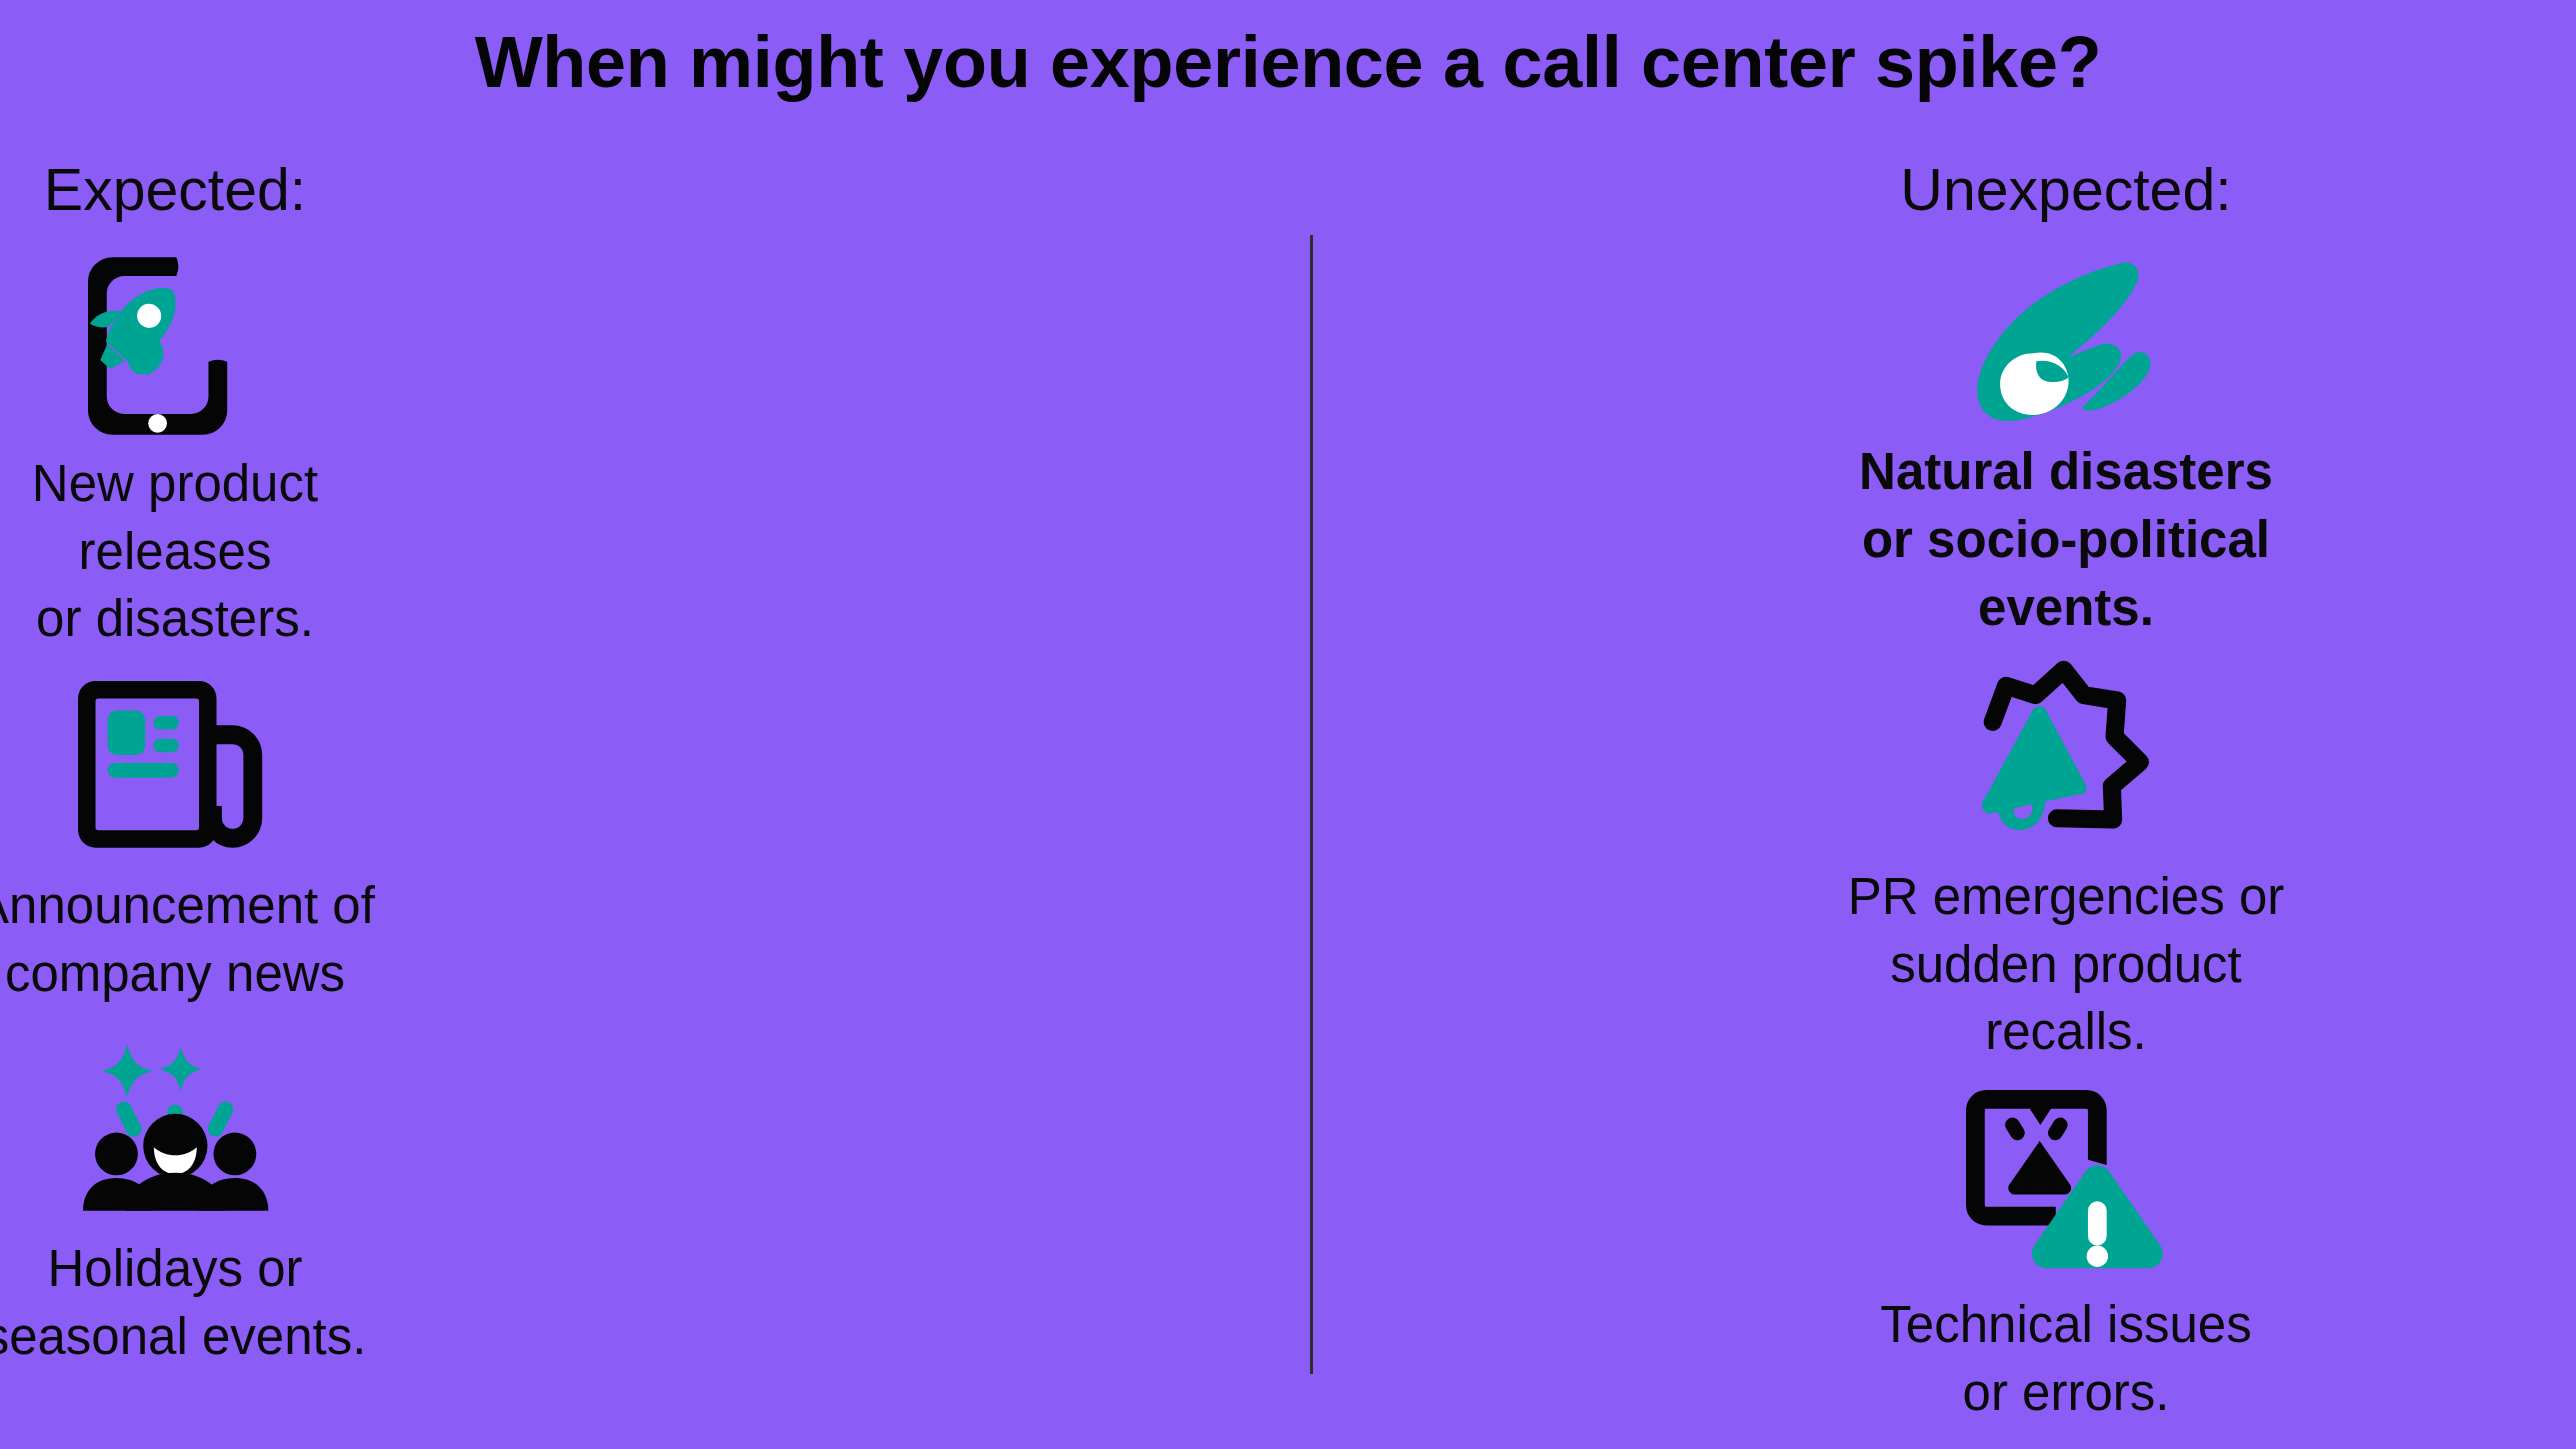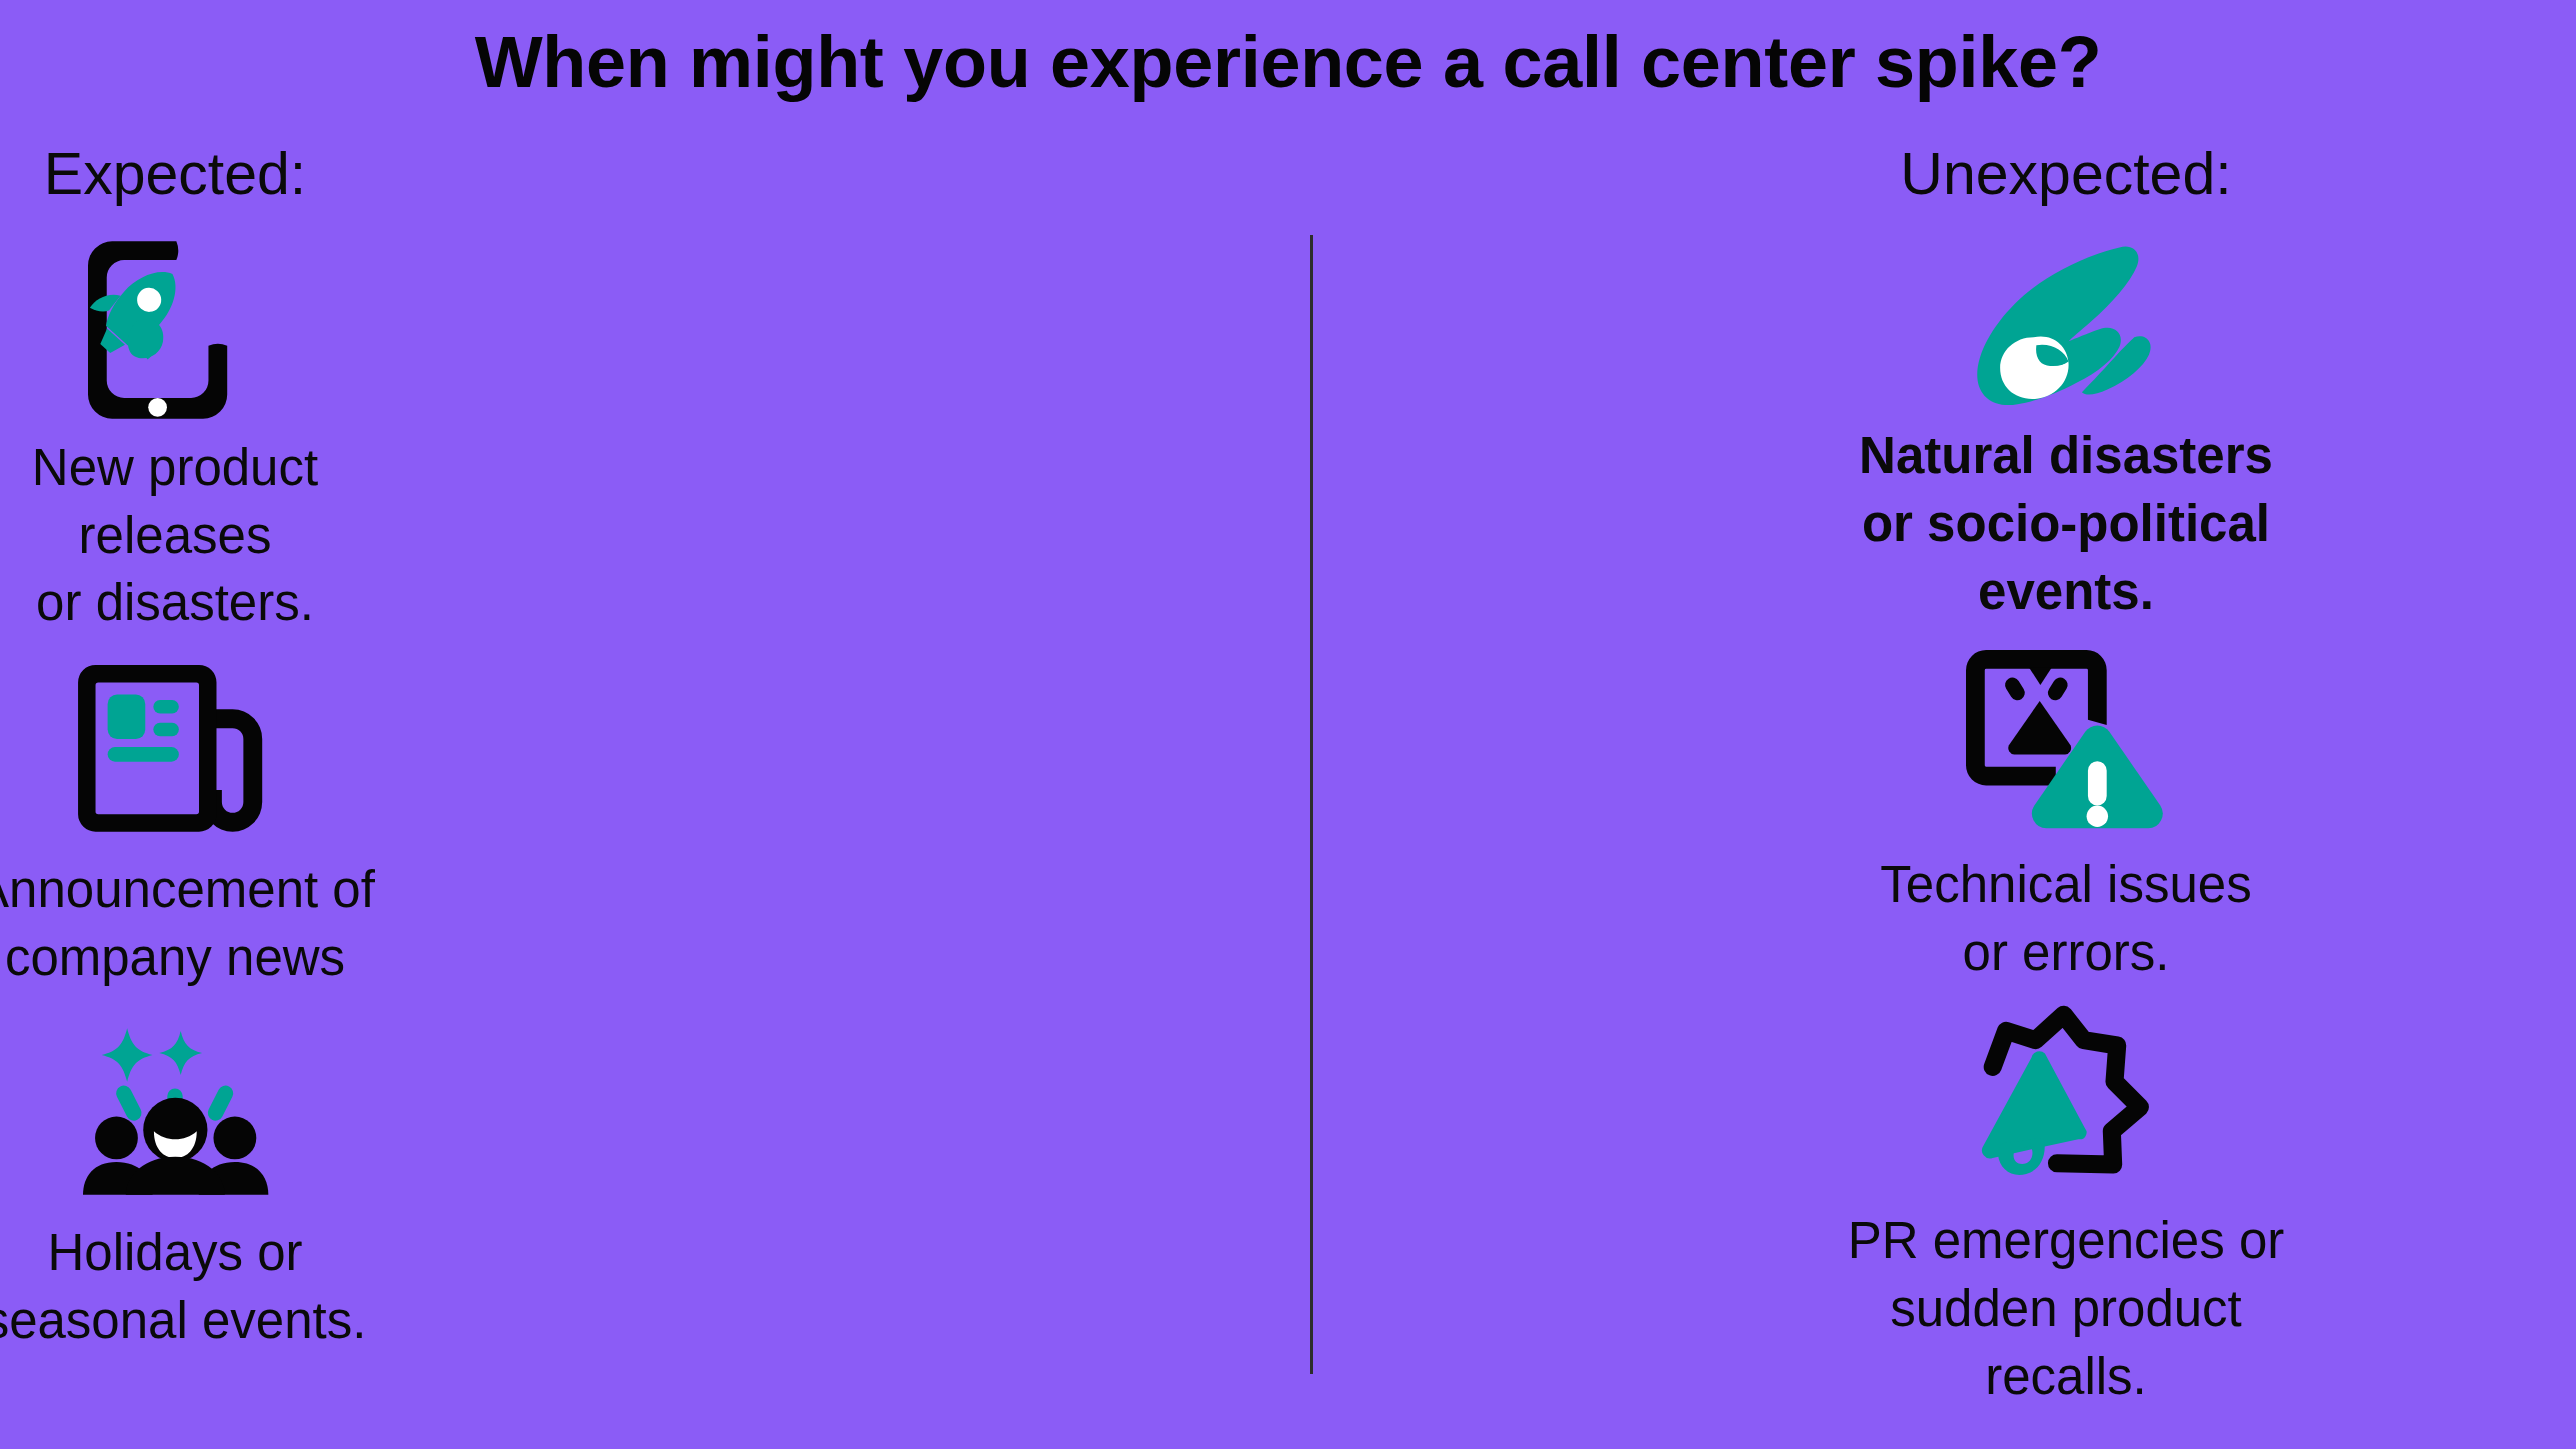--- a/index.html
+++ b/index.html
@@ -35,21 +35,21 @@
     font-size: 72px;
     font-weight: 700;
     letter-spacing: -0.3px;
     line-height: 1.18;
     color: #050505;
   }
 
   
   .columns {
     position: absolute;
-    top: 142px;
+    top: 158px;
     left: 0;
     width: 2540px;
     height: 1291px;
     display: flex;
     flex-direction: row;
     align-items: flex-start;
     justify-content: flex-start;
   }
 
   .column {
@@ -345,20 +345,62 @@
                 C 112 156 132 168 138 184
                 C 130 190 118 192 106 190
                 C 94 188 88 176 90 160 Z"></path>
             </svg>
           </div>
           <div class="caption">Natural disasters
 or socio-political
 events.</div>
         </div>
 
+        <div class="item item-2">
+          <div class="icon-wrap">
+            <svg viewBox="0 0 275 260" width="184" height="174" aria-hidden="true">
+
+              <path fill="none" stroke="#050505" stroke-width="27" stroke-linecap="round" stroke-linejoin="round" d="
+                M 28 82
+                L 48 28
+                L 92 42
+                L 134 4
+                L 164 42
+                L 214 50
+                L 210 104
+                L 248 142
+                L 206 178
+                L 208 228
+                L 124 226"></path>
+
+              <path fill="#00A493" d="
+                M 86 68
+                A 12 12 0 0 1 106 62
+                L 166 174
+                A 10 10 0 0 1 156 190
+                L 28 218
+                A 12 12 0 0 1 14 200
+                L 86 68 Z"></path>
+
+              <path fill="#00A493" d="
+                M 42 196
+                L 104 188
+                C 110 212 100 236 78 242
+                C 56 248 38 234 36 214
+                C 35 206 38 200 42 196 Z
+                M 60 208
+                C 56 222 66 230 78 226
+                C 88 222 90 208 84 200 Z"></path>
+            </svg>
+          </div>
+          <div class="caption">PR emergencies or
+sudden product
+recalls.</div>
+        </div>
+
         <div class="item item-1">
           <div class="icon-wrap">
             <svg viewBox="0 0 300 270" width="201" height="181" aria-hidden="true">
 
               <path fill="#050505" d="
                 M 30 0
                 L 180 0
                 A 30 30 0 0 1 210 30
                 L 210 112
                 L 182 104
@@ -397,60 +439,18 @@
 
               <rect x="182" y="166" width="28" height="66" rx="14" fill="#ffffff"></rect>
 
               <circle cx="196" cy="248" r="16" fill="#ffffff"></circle>
             </svg>
           </div>
           <div class="caption">Technical issues
 or errors.</div>
         </div>
 
-        <div class="item item-2">
-          <div class="icon-wrap">
-            <svg viewBox="0 0 275 260" width="184" height="174" aria-hidden="true">
-
-              <path fill="none" stroke="#050505" stroke-width="27" stroke-linecap="round" stroke-linejoin="round" d="
-                M 28 82
-                L 48 28
-                L 92 42
-                L 134 4
-                L 164 42
-                L 214 50
-                L 210 104
-                L 248 142
-                L 206 178
-                L 208 228
-                L 124 226"></path>
-
-              <path fill="#00A493" d="
-                M 86 68
-                A 12 12 0 0 1 106 62
-                L 166 174
-                A 10 10 0 0 1 156 190
-                L 28 218
-                A 12 12 0 0 1 14 200
-                L 86 68 Z"></path>
-
-              <path fill="#00A493" d="
-                M 42 196
-                L 104 188
-                C 110 212 100 236 78 242
-                C 56 248 38 234 36 214
-                C 35 206 38 200 42 196 Z
-                M 60 208
-                C 56 222 66 230 78 226
-                C 88 222 90 208 84 200 Z"></path>
-            </svg>
-          </div>
-          <div class="caption">PR emergencies or
-sudden product
-recalls.</div>
-        </div>
-
       </div>
     </div>
 
   </div>
 </div>
 
 
 </body></html>

